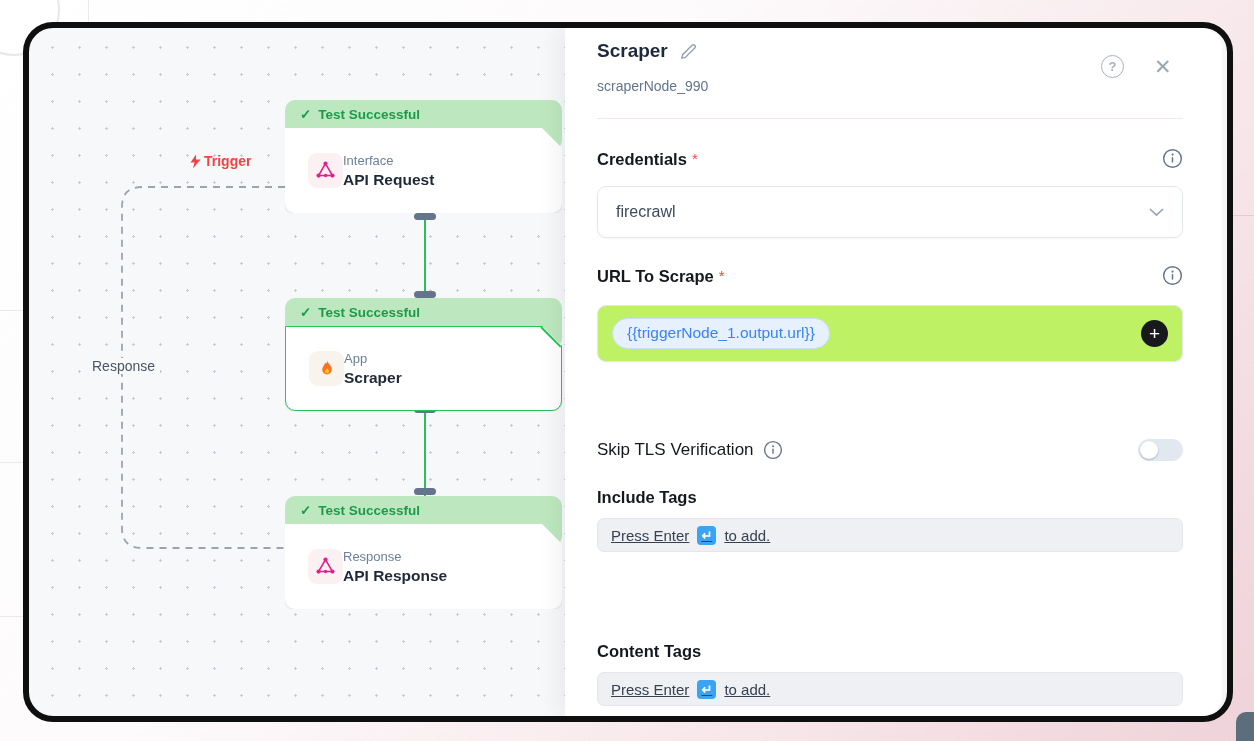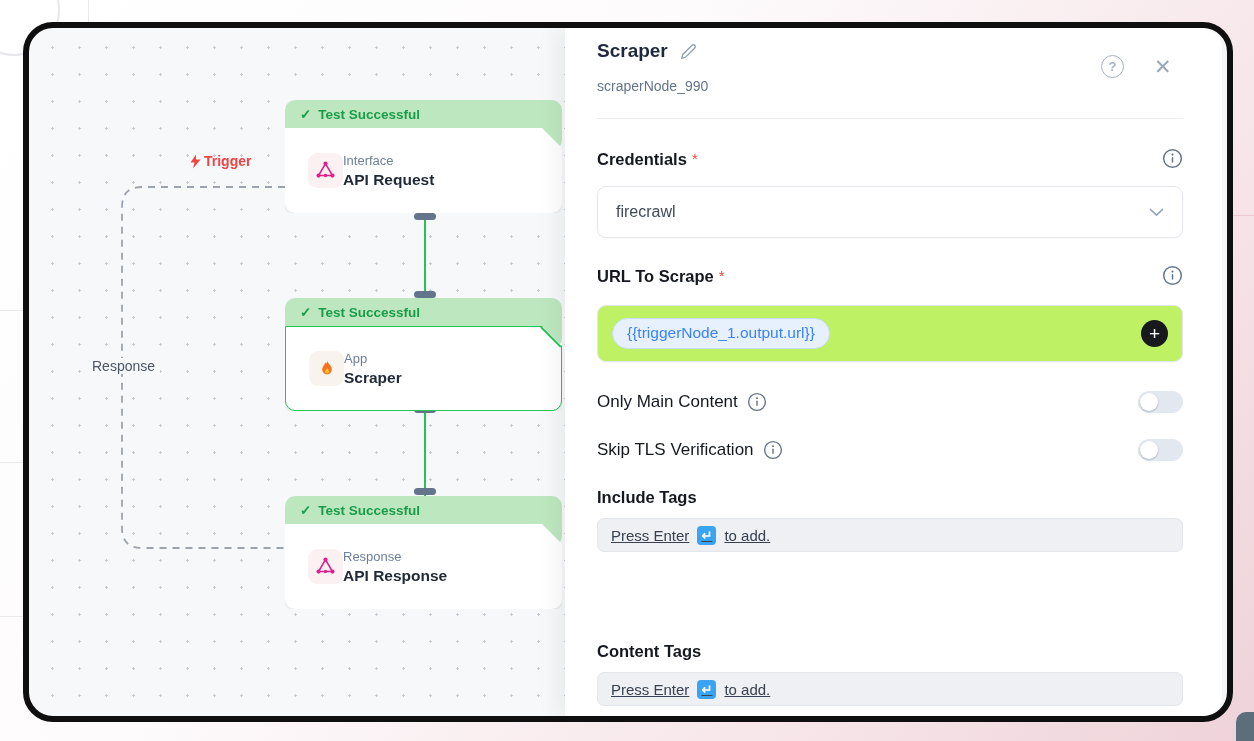--- a/index.html
+++ b/index.html
@@ -266,33 +266,20 @@
             </svg>
         </span>
       </div>
       <div class="url-box">
         <span class="chip">{{triggerNode_1.output.url}}</span>
         <span class="plus-btn">
           <span>+</span>
         </span>
       </div>
 
-      <div class="toggle-row" style="top:363px;">
-        <span class="toggle-label">Only Main Content</span>
-        <span>
-          <svg width="20" height="20" viewBox="0 0 20 20">
-              <circle cx="10" cy="10" r="8.4" fill="none" stroke="#64748b" stroke-width="1.4"></circle>
-              <circle cx="10" cy="6.3" r="1" fill="#64748b"></circle>
-              <rect x="9.3" y="8.6" width="1.4" height="5.4" rx="0.7" fill="#64748b"></rect>
-            </svg>
-        </span>
-        <span class="toggle">
-            <span class="knob"></span>
-          </span>
-      </div>
       <div class="toggle-row" style="top:411px;">
         <span class="toggle-label">Skip TLS Verification</span>
         <span>
           <svg width="20" height="20" viewBox="0 0 20 20">
               <circle cx="10" cy="10" r="8.4" fill="none" stroke="#64748b" stroke-width="1.4"></circle>
               <circle cx="10" cy="6.3" r="1" fill="#64748b"></circle>
               <rect x="9.3" y="8.6" width="1.4" height="5.4" rx="0.7" fill="#64748b"></rect>
             </svg>
         </span>
         <span class="toggle">

